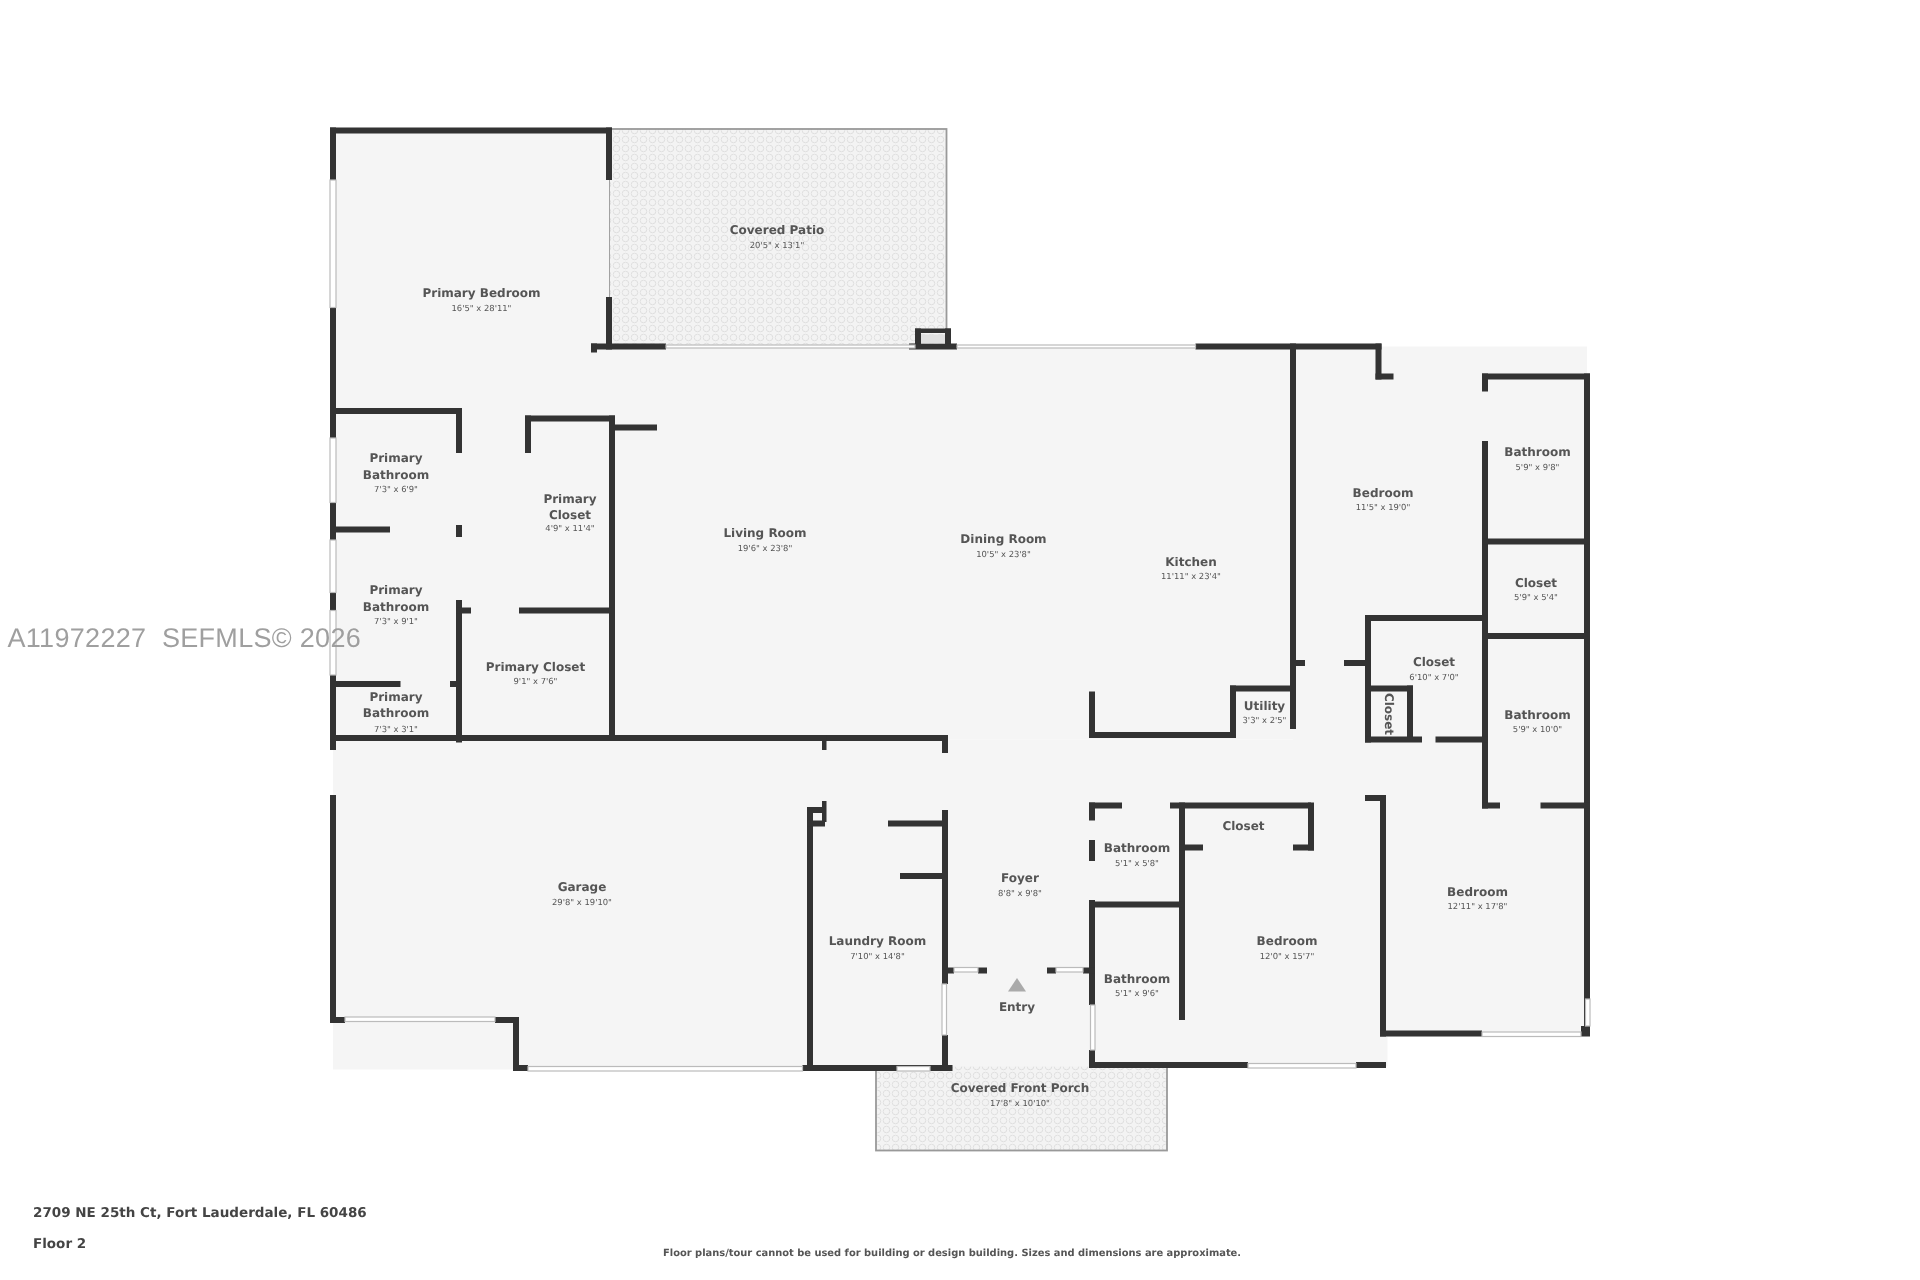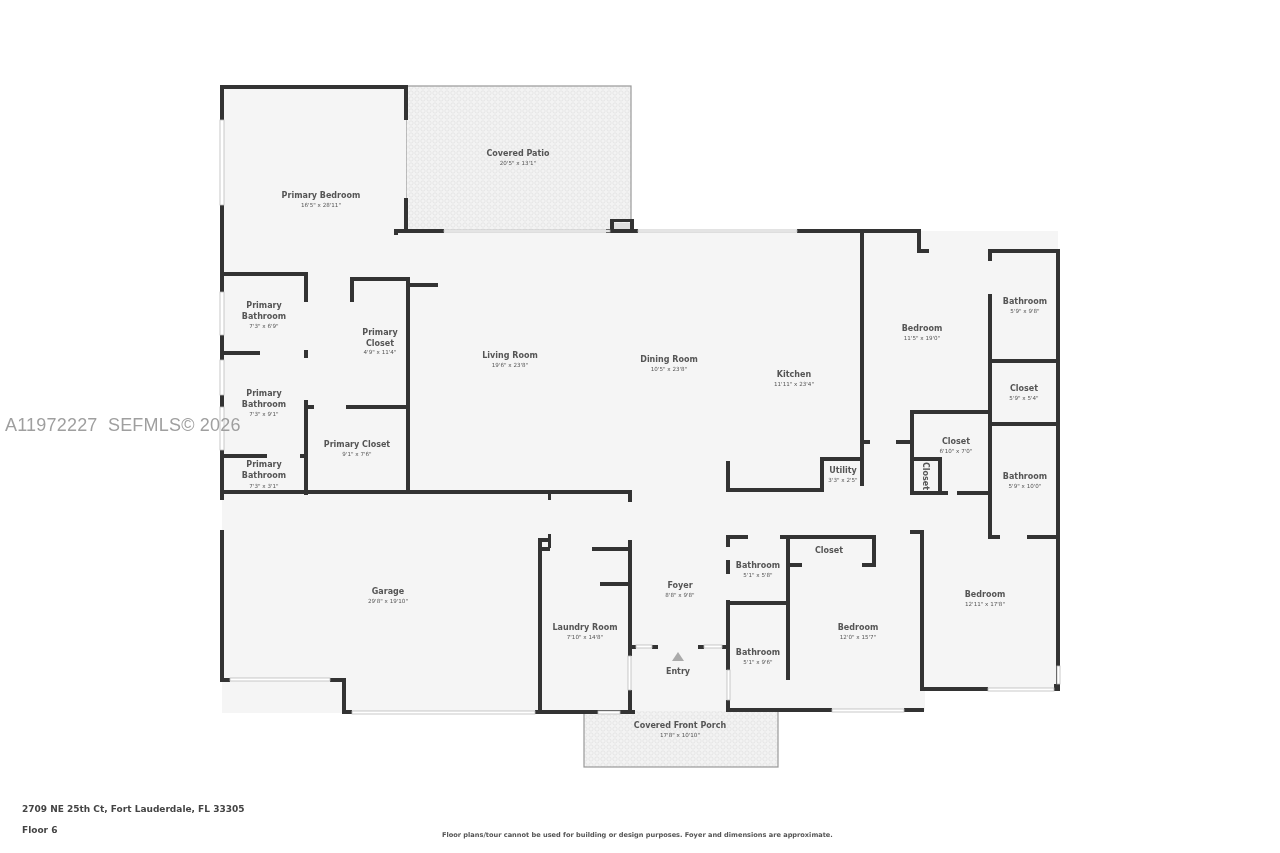--- a/index.html
+++ b/index.html
@@ -278,15 +278,15 @@
       <text class="room-name" x="678" y="674">Entry</text>
     </g>
     <g>
       <text class="room-name" x="680" y="728">Covered Front Porch</text>
       <text class="room-dim" x="680" y="737">17'8" x 10'10"</text>
     </g>
   </g>
 </svg>
 
 <div class="watermark">A11972227  SEFMLS© 2026</div>
-<div class="address">2709 NE 25th Ct, Fort Lauderdale, FL 33305</div>
-<div class="floor-label">Floor 6</div>
-<div class="disclaimer">Floor plans/tour cannot be used for building or design purposes. Foyer and dimensions are approximate.</div>
+<div class="address">2709 NE 25th Ct, Fort Lauderdale, FL 60486</div>
+<div class="floor-label">Floor 2</div>
+<div class="disclaimer">Floor plans/tour cannot be used for building or design building. Sizes and dimensions are approximate.</div>
 
 </body></html>

